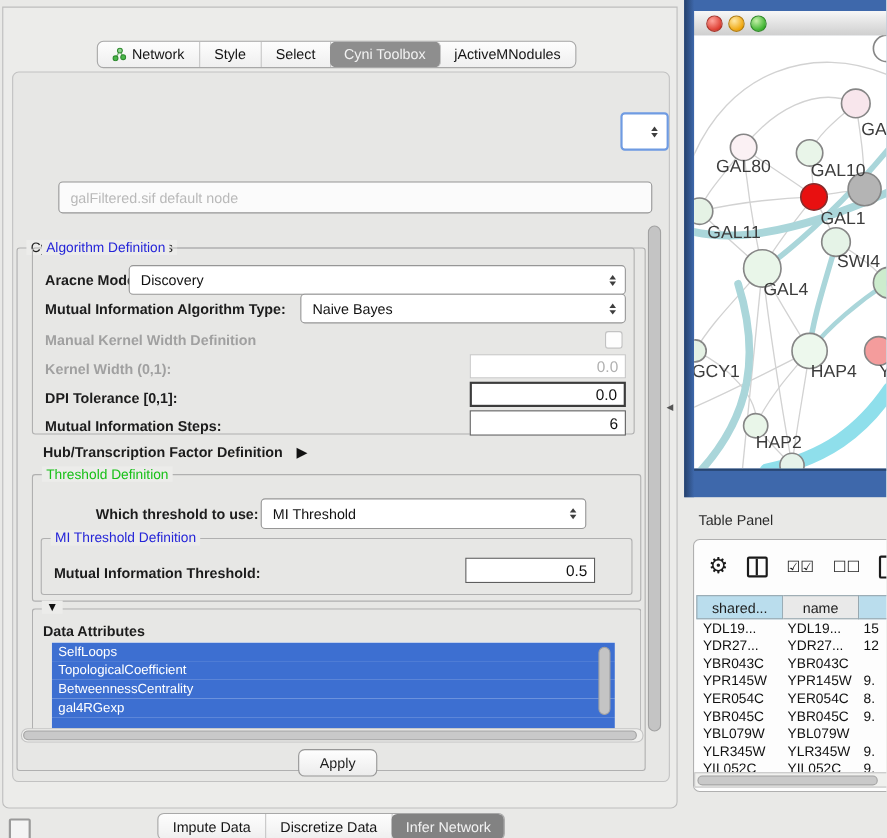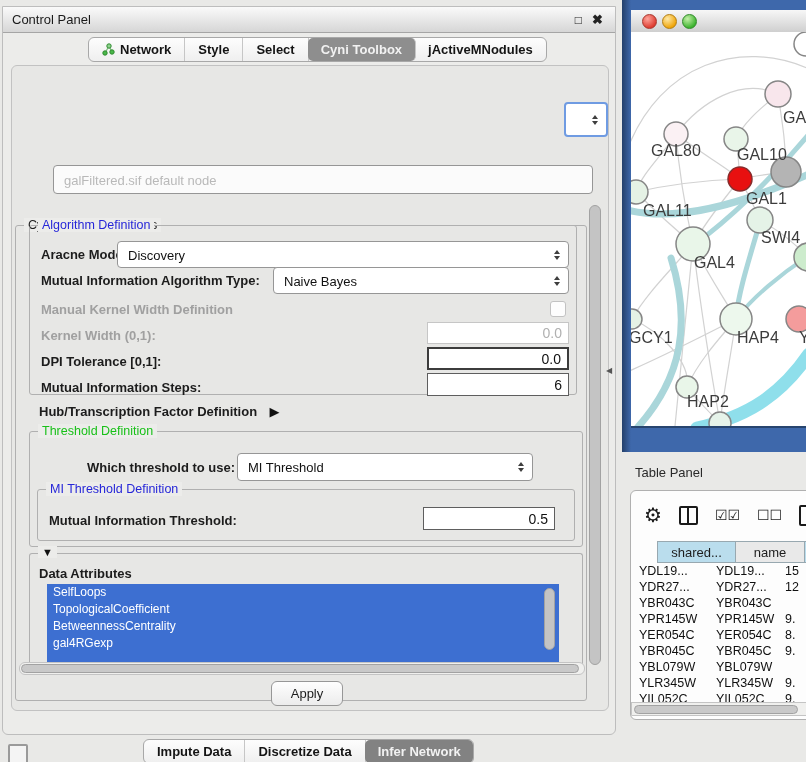--- a/index.html
+++ b/index.html
@@ -12,21 +12,21 @@
              background:#ececea;border:1px solid #bdbdbd;border-radius:0 0 6px 6px;}
   #cp-titlebar{position:absolute;left:0;top:0;right:0;height:25px;
                background:linear-gradient(#fafafa,#d6d6d6);
                border-bottom:1px solid #a5a5a5;border-radius:0;}
   #cp-title{position:absolute;left:9px;top:5px;font-size:13px;color:#1a1a1a;}
   .win-ico{position:absolute;top:6px;font-size:13px;font-weight:bold;color:#222;line-height:13px;}
 
   
   .tabbar{position:absolute;display:flex;height:23px;border:1px solid #a8a8a8;
           border-radius:6px;background:linear-gradient(#fdfdfd,#efefef);overflow:hidden;}
-  .tab{display:flex;align-items:center;gap:5px;padding:0 13px;font-size:13px;font-weight:bold;
+  .tab{display:flex;align-items:center;gap:5px;padding:0 13px;font-size:13px;font-weight:normal;
        color:#141414;border-right:1px solid #c6c6c6;white-space:nowrap;}
   .tab:last-child{border-right:none;}
   .tab.sel{background:#8e8e8e;color:#f2f2f2;border-radius:5px;margin:0 -1px;}
 
   
   #tab-content{position:absolute;left:8px;top:58px;width:596px;height:644px;
                background:#e7e7e5;border:1px solid #c2c2c2;border-radius:6px;}
 
   
   #algo-popup{position:absolute;left:18px;top:57px;width:562px;height:117px;background:#fff;
@@ -80,39 +80,34 @@
   #tp-toolbar{position:absolute;left:0;top:0;width:176px;height:48px;display:flex;
               align-items:center;gap:17px;padding-left:13px;}
   .tico{color:#1a1a1a;font-size:14px;line-height:14px;}
   #gear-ico{font-size:20px;line-height:20px;}
   #cols-ico{width:15px;height:15px;border:2px solid #1a1a1a;border-radius:2px;position:relative;}
   #cols-ico::after{content:"";position:absolute;left:6px;top:0;bottom:0;width:2px;background:#1a1a1a;}
   #doc-ico{width:13px;height:17px;border:2px solid #1a1a1a;border-radius:2px;}
   .thead{position:absolute;left:2px;top:50px;display:flex;height:22px;font-size:13px;color:#1d1d1d;}
   .hcell{display:flex;align-items:center;justify-content:center;border:1px solid #98a8b0;
          border-left:none;box-sizing:border-box;}
-  .hcell:first-child{border-left:1px solid #98a8b0;margin-left:24px;}
+  .hcell:first-child{border-left:1px solid #98a8b0;}
   .hblue{background:#badded;} .hgray{background:#e9e9e9;}
   .trows{position:absolute;left:2px;top:72px;width:174px;}
   .trow{display:flex;height:16px;align-items:center;font-size:12.5px;color:#101010;}
   .tcell{overflow:hidden;white-space:nowrap;box-sizing:border-box;}
 
   svg text{font-family:"Liberation Sans",sans-serif;}
 </style>
 </head>
 <body>
 
 <div id="page">
 
   <div id="cp-window">
-    <div id="cp-titlebar">
-      <span id="cp-title">Control Panel</span>
-      <span class="win-ico" style="right:33px;top:7px;font-size:12px;">□</span>
-      <span class="win-ico" style="right:12px;">✖</span>
-    </div>
 
     <div class="tabbar" style="left:85px;top:30px;">
       <div class="tab">
         <svg width="13" height="13" viewBox="0 0 13 13">
           <line x1="3" y1="10" x2="7" y2="3" stroke="#7bb87b" stroke-width="1.2"></line>
           <line x1="7" y1="3" x2="10" y2="9" stroke="#7bb87b" stroke-width="1.2"></line>
           <circle cx="3" cy="10" r="2.2" fill="#49b749" stroke="#2f8a2f"></circle>
           <circle cx="7" cy="3" r="2.2" fill="#8fd48f" stroke="#2f8a2f"></circle>
           <circle cx="10" cy="9" r="2.2" fill="#49b749" stroke="#2f8a2f"></circle>
         </svg>
@@ -191,21 +186,21 @@
       <span class="val">MI Threshold</span>
       <span class="spin">
           <i class="u"></i>
           <i class="d"></i>
         </span>
     </div>
     <div class="group" style="left:34px;top:482px;width:536px;height:50px;">
       <span class="gtitle" style="color:#2626d8;background:#ececea;">MI Threshold Definition</span>
     </div>
     <span class="lbl" style="left:46px;top:506px;">Mutual Information Threshold:</span>
-    <div class="field" style="left:420px;top:500px;width:132px;height:23px;border:1px solid #5e5e5e;">0.5</div>
+    <div class="field" style="left:420px;top:500px;width:118px;height:23px;border:1px solid #5e5e5e;">0.5</div>
 
     <div class="group" style="left:26px;top:546px;width:552px;height:112px;border-bottom:none;">
       <span class="gtitle" style="background:#ececea;font-weight:normal;font-size:13px;display:flex;gap:7px;align-items:center;">
         <span style="font-size:11px;color:#111;">▼</span>
       </span>
     </div>
     <span class="lbl" style="left:36px;top:559px;">Data Attributes</span>
     <div class="abs" style="left:44px;top:577px;width:512px;height:78px;background:#fff;overflow:hidden;">
       <div class="litem">SelfLoops</div>
       <div class="litem">TopologicalCoefficient</div>

